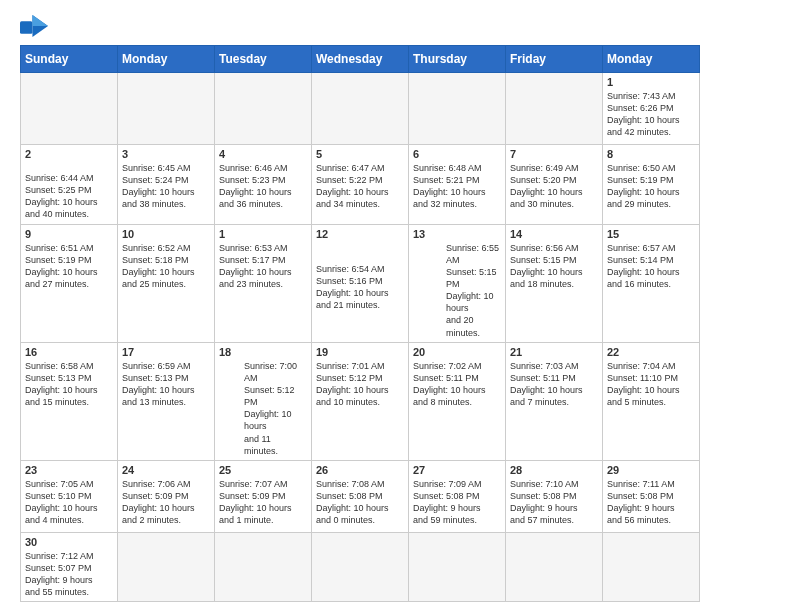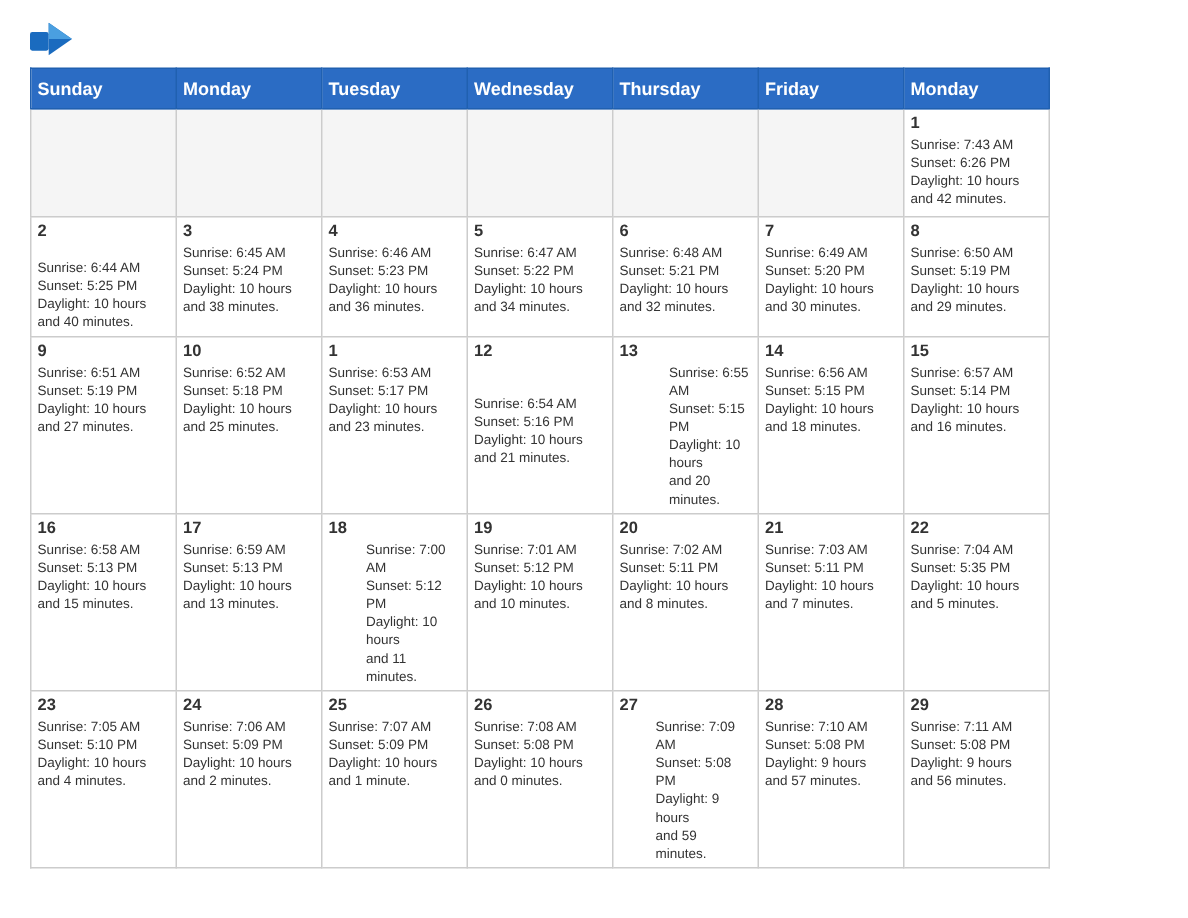--- a/index.html
+++ b/index.html
@@ -276,21 +276,21 @@
           <td>
             <span class="day-number">21</span>
             <div class="day-info" style="white-space: pre-line;">Sunrise: 7:03 AM
 Sunset: 5:11 PM
 Daylight: 10 hours
 and 7 minutes.</div>
           </td>
           <td>
             <span class="day-number">22</span>
             <div class="day-info" style="white-space: pre-line;">Sunrise: 7:04 AM
-Sunset: 5:35 PM
+Sunset: 11:10 PM
 Daylight: 10 hours
 and 5 minutes.</div>
           </td>
         </tr>
         <tr>
           <td>
             <span class="day-number">23</span>
             <div class="day-info" style="white-space: pre-line;">Sunrise: 7:05 AM
 Sunset: 5:10 PM
 Daylight: 10 hours
@@ -312,35 +312,50 @@
           </td>
           <td>
             <span class="day-number">26</span>
             <div class="day-info" style="white-space: pre-line;">Sunrise: 7:08 AM
 Sunset: 5:08 PM
 Daylight: 10 hours
 and 0 minutes.</div>
           </td>
           <td>
             <span class="day-number">27</span>
-            <div class="day-info" style="white-space: pre-line; margin-left: 24px;">Sunrise: 7:09 AM
+            <div class="day-info" style="white-space: pre-line;">Sunrise: 7:09 AM
 Sunset: 5:08 PM
 Daylight: 9 hours
 and 59 minutes.</div>
           </td>
           <td>
             <span class="day-number">28</span>
             <div class="day-info" style="white-space: pre-line;">Sunrise: 7:10 AM
 Sunset: 5:08 PM
 Daylight: 9 hours
 and 57 minutes.</div>
           </td>
           <td>
             <span class="day-number">29</span>
             <div class="day-info" style="white-space: pre-line;">Sunrise: 7:11 AM
 Sunset: 5:08 PM
 Daylight: 9 hours
 and 56 minutes.</div>
           </td>
         </tr>
+        <tr class="last-row">
+          <td>
+            <span class="day-number">30</span>
+            <div class="day-info" style="white-space: pre-line;">Sunrise: 7:12 AM
+Sunset: 5:07 PM
+Daylight: 9 hours
+and 55 minutes.</div>
+          </td>
+          <td class="empty"></td>
+          <td class="empty"></td>
+          <td class="empty"></td>
+          <td class="empty"></td>
+          <td class="empty"></td>
+          <td class="empty"></td>
+        </tr>
       </tbody>
   </table>
 </div>
 
 </body></html>

